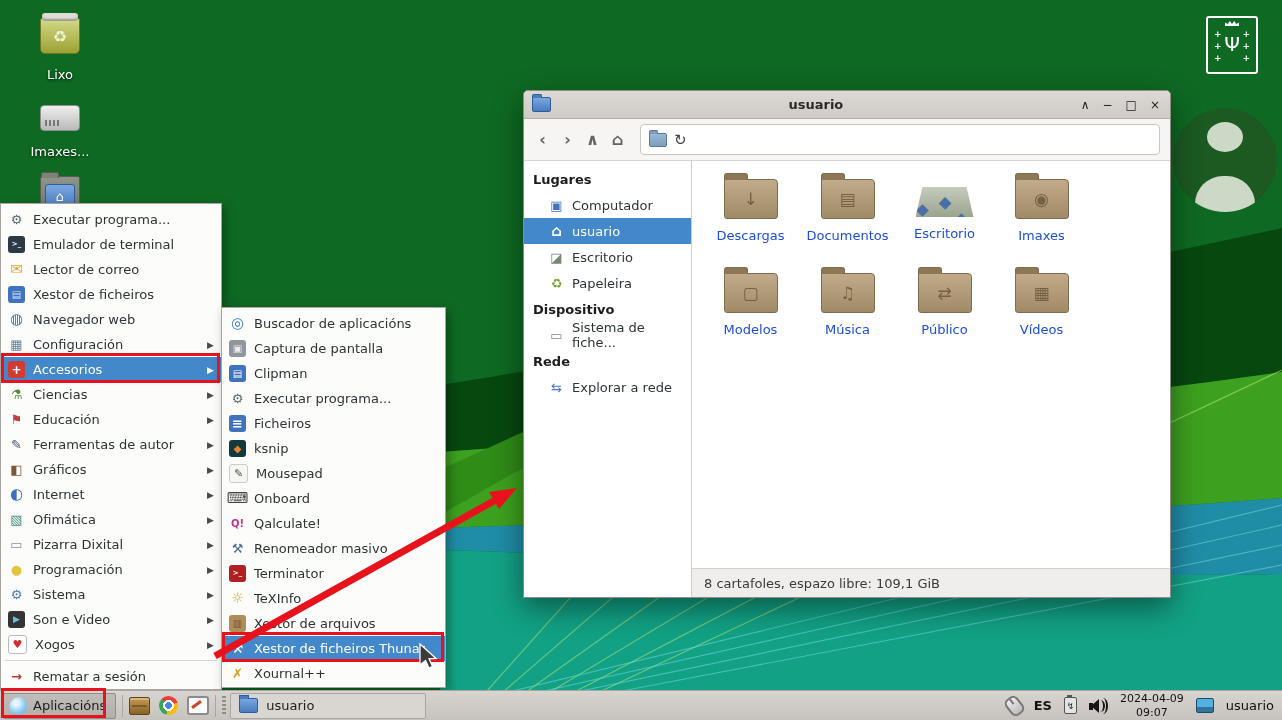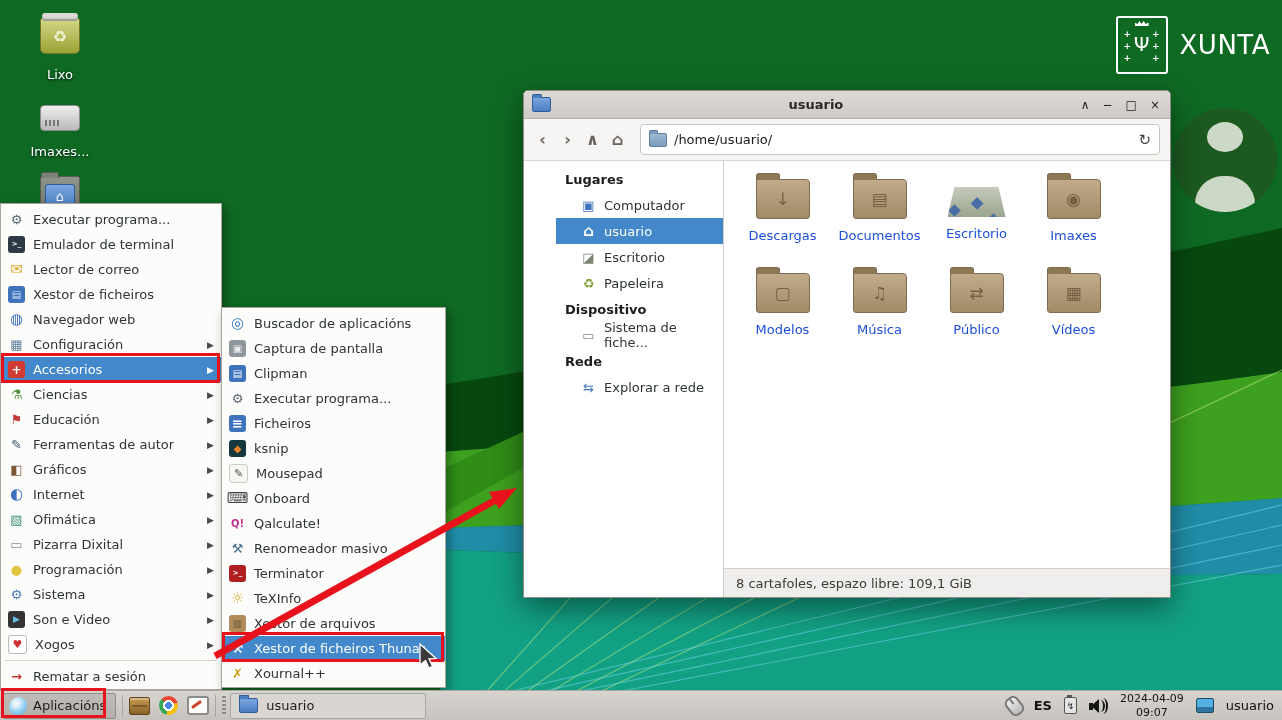--- a/index.html
+++ b/index.html
@@ -45,21 +45,21 @@
   .tbc{all:unset;cursor:default;font-size:12px;color:#1c1c1c;line-height:1;}
   .menubar{height:25px;flex:none;display:flex;align-items:center;background:#f6f5f3;padding-left:6px;border-bottom:1px solid #e2dfdb;}
   .mb-item{padding:0 10px;line-height:25px;}
   .toolbar{height:41px;flex:none;display:flex;align-items:center;background:#f6f5f3;border-bottom:1px solid #d8d4d0;padding:0 10px 0 6px;gap:4px;}
   .navb{all:unset;width:25px;text-align:center;font-size:16px;font-weight:bold;color:#6b6ب66;color:#66625e;}
   .pathbar{flex:1;height:29px;display:flex;align-items:center;background:#fff;border:1px solid #c9c5c0;border-radius:4px;margin-left:6px;padding:0 8px;gap:7px;}
   .pfold{width:16px;height:12px;background:linear-gradient(#9db8d6,#7c9cbf);border:1px solid #5b7a9d;border-radius:2px;position:relative;flex:none;}
   .pfold::before{content:"";position:absolute;top:-4px;left:-1px;width:7px;height:3px;background:#7c9cbf;border:1px solid #5b7a9d;border-bottom:none;border-radius:2px 2px 0 0;}
   .ptext{flex:1;color:#1a1a1a;}
   .refresh{font-size:15px;color:#444;}
-  .wbody{flex:1;min-height:0;display:flex;margin-left:32px;}
+  .wbody{flex:1;min-height:0;display:flex;}
   .sidebar{width:168px;flex:none;background:#fff;border-right:1px solid #cfccc8;padding-top:5px;box-sizing:border-box;overflow:hidden;}
   .srow{height:26px;display:flex;align-items:center;gap:7px;padding-left:24px;}
   .srow.header{padding-left:9px;font-weight:bold;color:#1d1d1d;}
   .srow.selected{background:#4288ca;color:#fff;}
   .srow.selected .si{color:#fff;}
   .si{width:17px;flex:none;text-align:center;font-size:13px;}
   .si.ic-computer-icon{color:#3f74bd;}
   .si.ic-home-icon{color:#b03a30;font-size:15px;font-weight:bold;}
   .si.ic-desktop-icon{color:#7a8671;}
   .si.ic-trash-icon{color:#7aa12f;}
@@ -210,21 +210,20 @@
       <span class="crown"></span>
       <span class="chalice">Ψ</span>
       <i class="cx c1">+</i>
         <i class="cx c2">+</i>
         <i class="cx c3">+</i>
       <i class="cx c4">+</i>
         <i class="cx c5">+</i>
         <i class="cx c6">+</i>
     </span>
     <span class="ltext">
-      <span>XUNTA</span>
     </span>
   </div>
 
   <div class="avatar">
     <span class="avhead"></span>
     <span class="avbody"></span>
   </div>
 
   <div class="window">
     <div class="titlebar">
@@ -237,21 +236,20 @@
           <button class="tbc"><span>□</span></button>
           <button class="tbc"><span>×</span></button>
         </span>
     </div>
     <div class="toolbar">
       <span class="nav">
         
       <button class="navb">‹</button><button class="navb">›</button><button class="navb">∧</button><button class="navb">⌂</button></span>
       <div class="pathbar">
         <span class="pfold"></span>
-        <span class="ptext">/home/usuario/</span>
         <span class="refresh">↻</span>
       </div>
     </div>
     <div class="wbody">
       <div class="sidebar">
 
           <div class="srow header">
 
             <span class="slabel">Lugares</span>
           </div>

